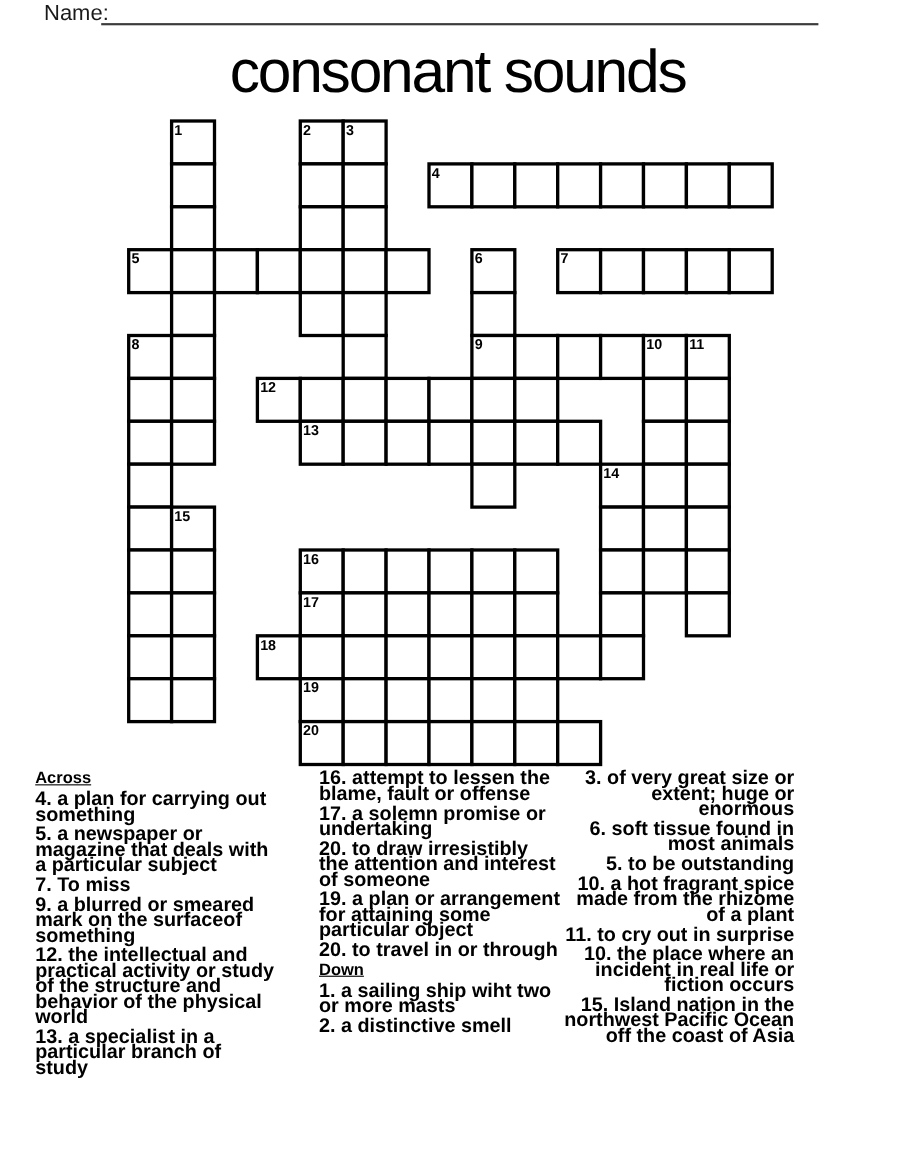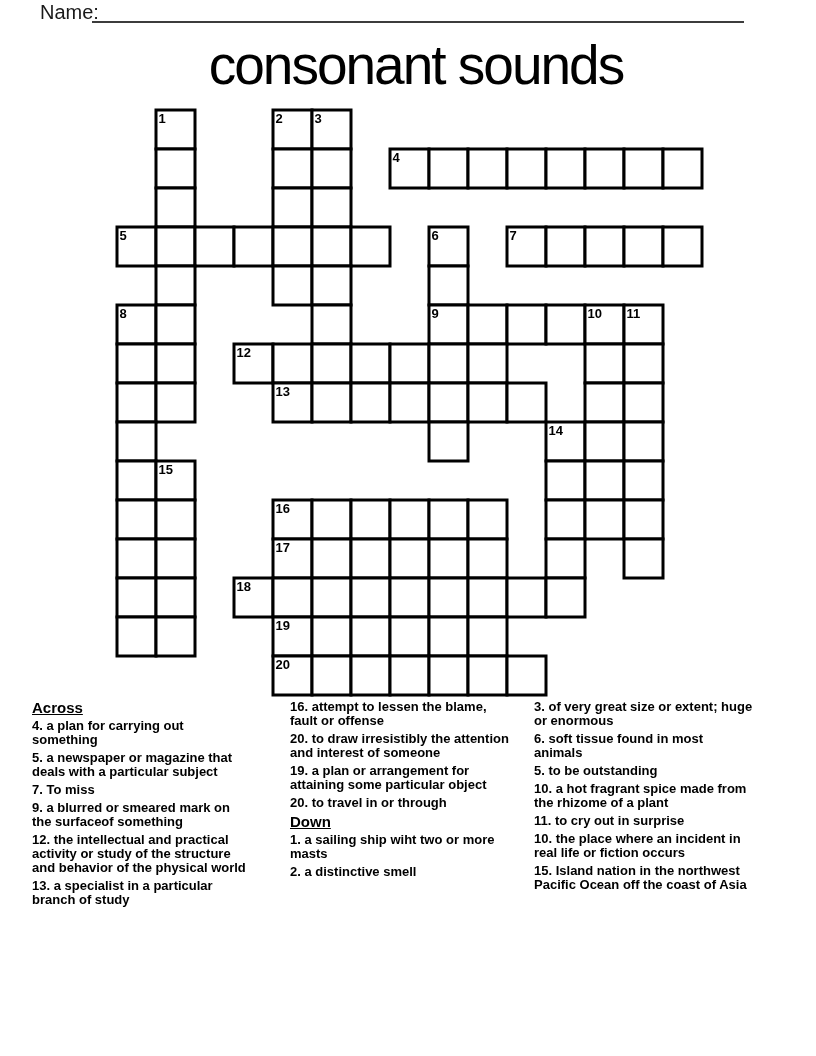--- a/index.html
+++ b/index.html
@@ -49,30 +49,30 @@
     fill: #000000;
   }
   .clue-col {
     position: absolute;
     top: 700px;
     width: 220px;
     color: #000000;
   }
   .clue-col-1 { left: 32px; }
   .clue-col-2 { left: 290px; }
-  .clue-col-3 { left: 534px; }
+  .clue-col-3 { left: 502px; text-align: right; }
   .clue-header {
     font-size: 15px;
     font-weight: bold;
     text-decoration: underline;
     line-height: 16px;
     margin-bottom: 3px;
   }
   .clue {
-    font-size: 13px;
+    font-size: 18px;
     font-weight: bold;
     line-height: 14px;
     margin-bottom: 4px;
   }
 </style>
 </head>
 <body>
 
 <div class="page">
 
@@ -230,20 +230,21 @@
       <div class="clue-header">Across</div>
       <div class="clue">4. a plan for carrying out something</div>
       <div class="clue">5. a newspaper or magazine that deals with a particular subject</div>
       <div class="clue">7. To miss</div>
       <div class="clue">9. a blurred or smeared mark on the surfaceof something</div>
       <div class="clue">12. the intellectual and practical activity or study of the structure and behavior of the physical world</div>
       <div class="clue">13. a specialist in a particular branch of study</div>
     </div>
   <div class="clue-col clue-col-2">
       <div class="clue">16. attempt to lessen the blame, fault or offense</div>
+      <div class="clue">17. a solemn promise or undertaking</div>
       <div class="clue">20. to draw irresistibly the attention and interest of someone</div>
       <div class="clue">19. a plan or arrangement for attaining some particular object</div>
       <div class="clue">20. to travel in or through</div>
       <div class="clue-header">Down</div>
       <div class="clue">1. a sailing ship wiht two or more masts</div>
       <div class="clue">2. a distinctive smell</div>
     </div>
   <div class="clue-col clue-col-3">
       <div class="clue">3. of very great size or extent; huge or enormous</div>
       <div class="clue">6. soft tissue found in most animals</div>

